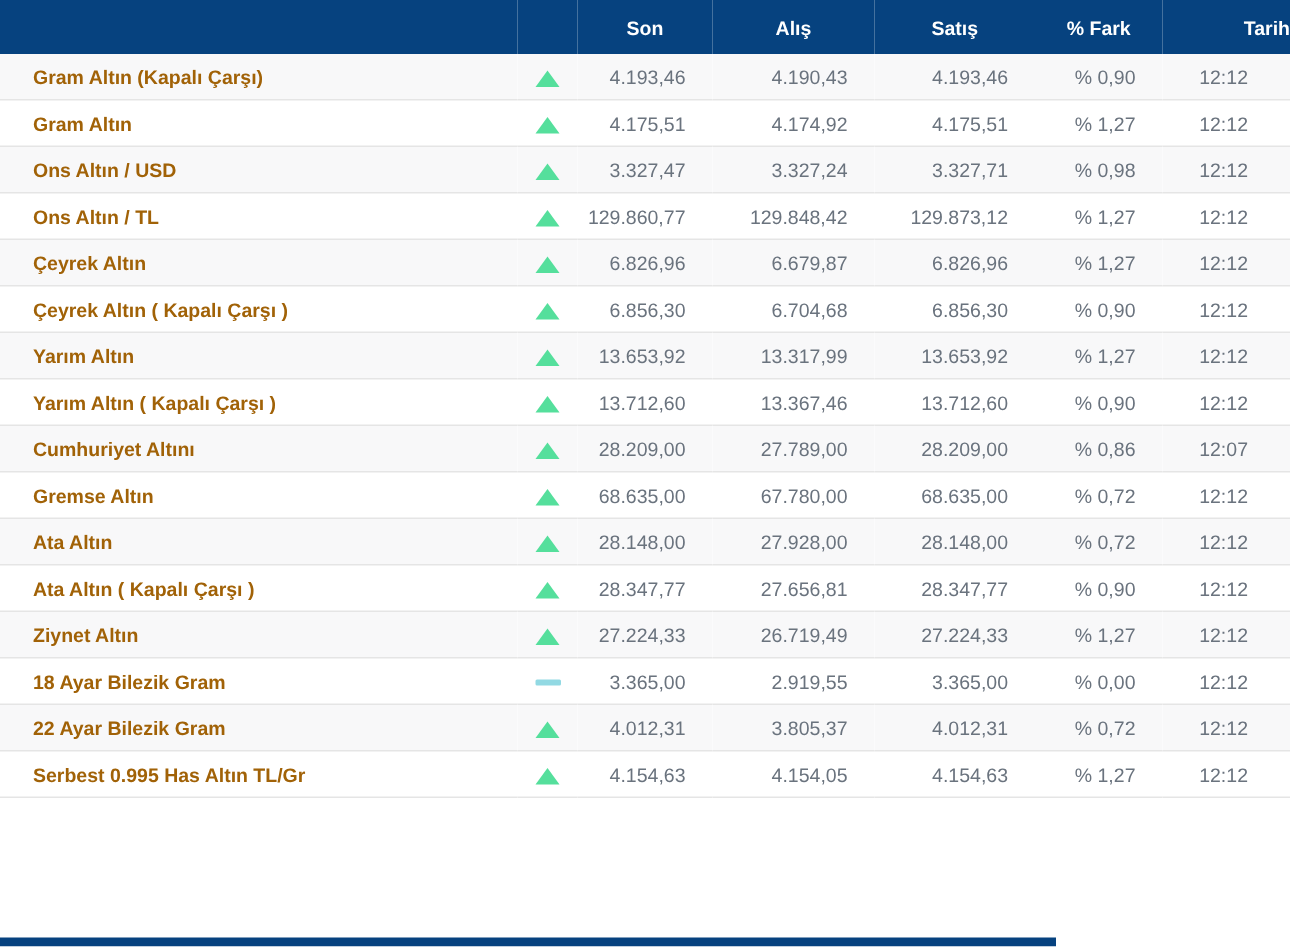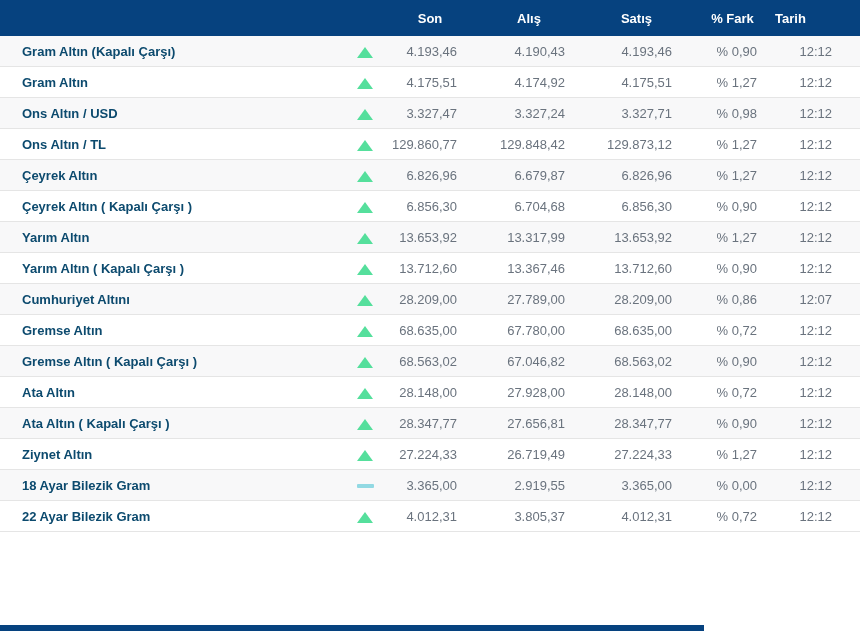--- a/index.html
+++ b/index.html
@@ -38,39 +38,39 @@
     height: 36px;
   }
   thead th {
     color: #ffffff;
     font-size: 13px;
     font-weight: bold;
     text-align: center;
     padding: 0;
     white-space: nowrap;
   }
-  thead th.h-tarih { text-align: left; margin-top: 12px; }
+  thead th.h-tarih { text-align: right; margin-top: 12px; }
 
   tbody tr {
     background: #ffffff;
   }
   tbody tr:nth-child(odd) {
     background: #f8f8f9;
   }
   tbody td {
     height: 30px;
     border-bottom: 1px solid #e5e5e5;
     padding: 0;
     font-size: 13px;
     white-space: nowrap;
     overflow: hidden;
   }
   td.name {
     padding-left: 22px;
-    color: #0c4a6e;
+    color: #a16207;
     font-weight: bold;
     margin-top: 12px;
   }
   td.trend { text-align: center; }
   td.num {
     text-align: right;
     padding-right: 18px;
     color: #6a737e;
   }
   td.num.tarih { padding-right: 28px; }
@@ -219,29 +219,20 @@
   <tr>
     <td class="name">Gremse Altın</td>
     <td class="trend"><span class="tri"></span></td>
     <td class="num">68.635,00</td>
     <td class="num">67.780,00</td>
     <td class="num">68.635,00</td>
     <td class="num">% 0,72</td>
     <td class="num tarih">12:12</td>
   </tr>
 
-  <tr>
-    <td class="name">Gremse Altın ( Kapalı Çarşı )</td>
-    <td class="trend"><span class="tri"></span></td>
-    <td class="num">68.563,02</td>
-    <td class="num">67.046,82</td>
-    <td class="num">68.563,02</td>
-    <td class="num">% 0,90</td>
-    <td class="num tarih">12:12</td>
-  </tr>
 
   <tr>
     <td class="name">Ata Altın</td>
     <td class="trend"><span class="tri"></span></td>
     <td class="num">28.148,00</td>
     <td class="num">27.928,00</td>
     <td class="num">28.148,00</td>
     <td class="num">% 0,72</td>
     <td class="num tarih">12:12</td>
   </tr>
@@ -280,17 +271,26 @@
   <tr>
     <td class="name">22 Ayar Bilezik Gram</td>
     <td class="trend"><span class="tri"></span></td>
     <td class="num">4.012,31</td>
     <td class="num">3.805,37</td>
     <td class="num">4.012,31</td>
     <td class="num">% 0,72</td>
     <td class="num tarih">12:12</td>
   </tr>
 
+  <tr>
+    <td class="name">Serbest 0.995 Has Altın TL/Gr</td>
+    <td class="trend"><span class="tri"></span></td>
+    <td class="num">4.154,63</td>
+    <td class="num">4.154,05</td>
+    <td class="num">4.154,63</td>
+    <td class="num">% 1,27</td>
+    <td class="num tarih">12:12</td>
+  </tr>
 </tbody>
   </table>
   <div class="spacer"></div>
   <div class="footer-bar"></div>
 </div>
 
 </body></html>

